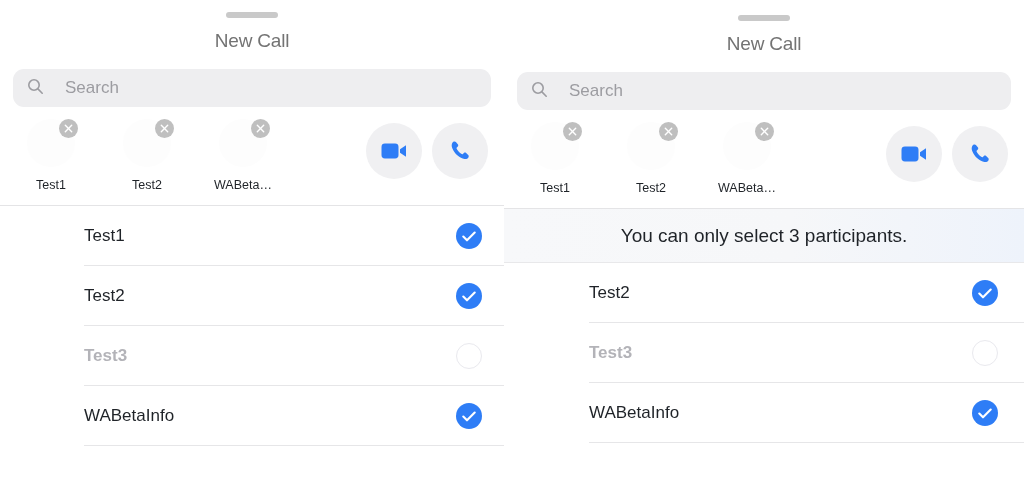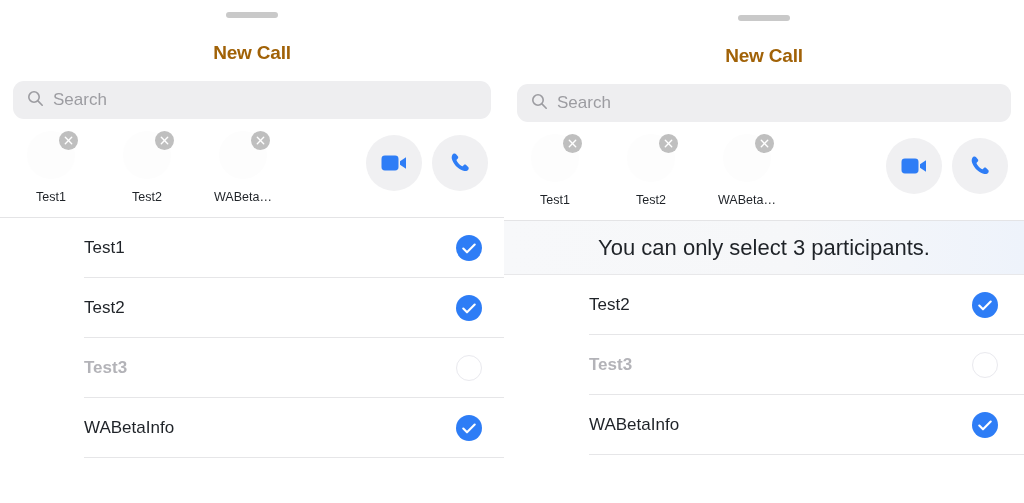--- a/index.html
+++ b/index.html
@@ -37,35 +37,36 @@
   .grabber {
     width: 52px;
     height: 6px;
     border-radius: 3px;
     background: #c9c9c9;
   }
 
   .sheet-title {
     text-align: center;
     font-size: 19px;
-    font-weight: bold;
-    color: #a16207;
+    font-weight: normal;
+    color: #737373;
     letter-spacing: -0.2px;
-    margin-top: 24px;
+    margin-top: 12px;
   }
 
   
   .search-bar {
     margin: 17px 13px 0 13px;
     height: 38px;
     border-radius: 11px;
     background: #eeeef0;
     display: flex;
     align-items: center;
     padding: 0 14px;
+    gap: 12px;
   }
   .search-icon { flex: 0 0 auto; display: block; margin-right: 9px; }
   .search-input {
     flex: 1 1 auto;
     border: 0;
     outline: 0;
     background: transparent;
     font-family: "Liberation Sans", sans-serif;
     font-size: 17px;
     color: #3c3c43;
@@ -143,21 +144,21 @@
   }
   .toast {
     height: 54px;
     display: flex;
     align-items: center;
     justify-content: center;
     background: linear-gradient(90deg, #f7f8fa 0%, #f6f7f9 55%, #eef3fb 100%);
     border-bottom: 1px solid #e8e8ea;
   }
   .toast-text {
-    font-size: 22px;
+    font-size: 19px;
     color: #1f2328;
   }
 
   .row {
     position: relative;
     height: 60px;
     display: flex;
     align-items: center;
     padding-left: 84px;
     padding-right: 22px;

